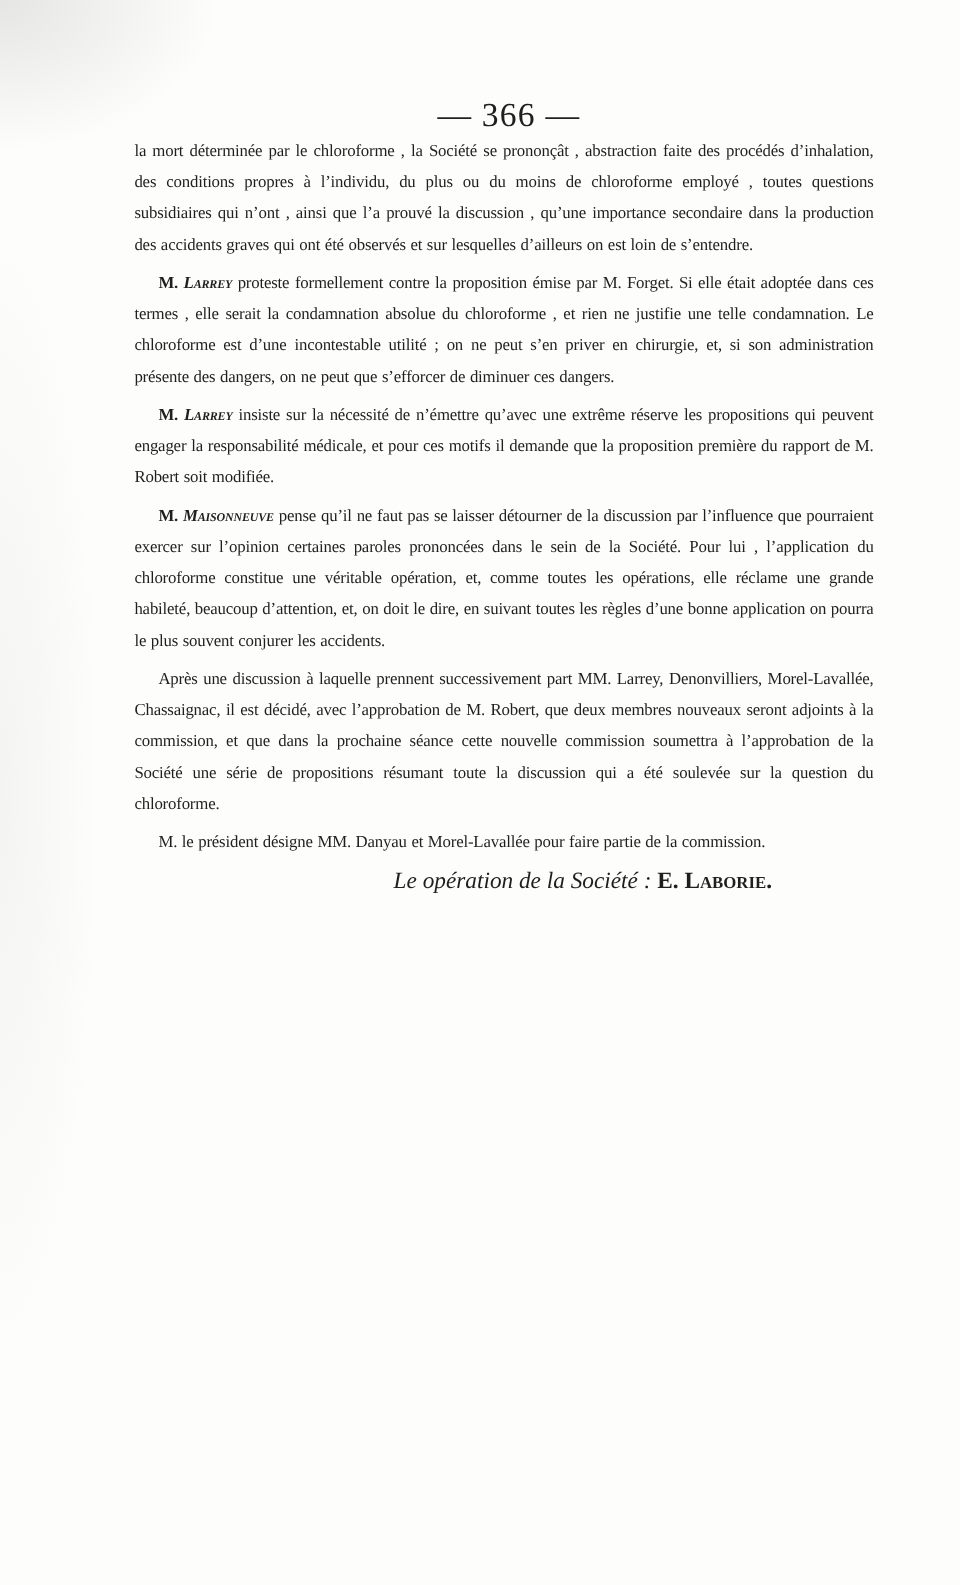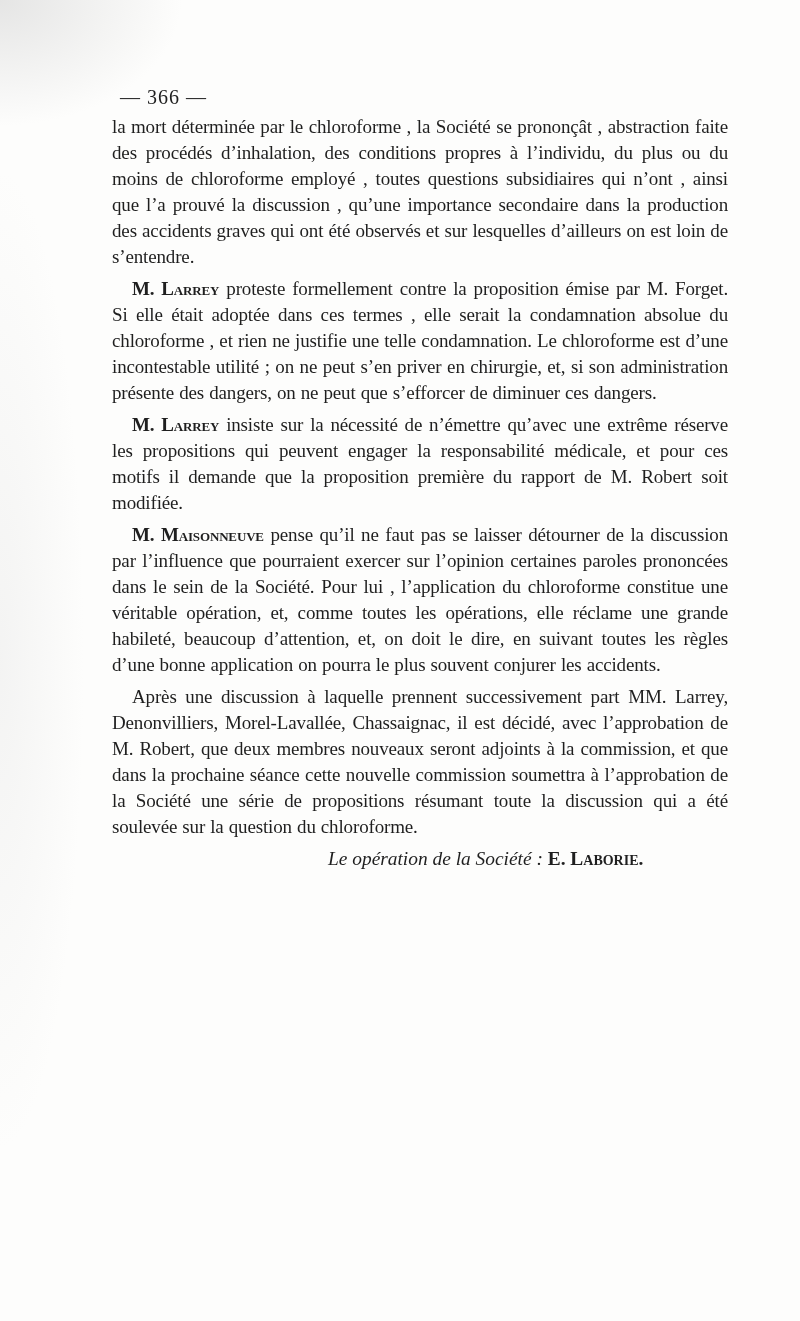--- a/index.html
+++ b/index.html
@@ -24,44 +24,46 @@
         radial-gradient(ellipse 120px 700px at 0px 660px, rgba(215,215,215,0.25), rgba(255,255,255,0) 70%);
       pointer-events: none;
     }
     .page {
       position: absolute;
       left: 112px;
       top: 80px;
       width: 616px;
     }
     .folio {
-      font-size: 20px;
+      text-align: center;
+      font-size: 28px;
       letter-spacing: 1px;
       height: 34px;
       line-height: 34px;
       margin-left: 8px;
     }
     .para {
       margin: 0;
-      font-size: 19px;
+      font-size: 14px;
       line-height: 26px;
       text-align: justify;
       text-indent: 20px;
       letter-spacing: -0.15px;
       word-spacing: 0.5px;
     }
     .para.first {
       text-indent: 0;
     }
     .para + .para {
       margin-top: 6px;
     }
     .sc {
       font-variant: small-caps;
       font-weight: 700;
+      font-style: italic;
     }
     .name-m {
       font-weight: 700;
     }
     em {
       font-style: italic;
     }
     .signature {
       margin-top: 6px;
       font-size: 19.4px;
@@ -97,18 +99,21 @@
   </p>
 
   <p class="para">
     <span class="name-m">M. </span><span class="sc">Maisonneuve</span><span> pense qu’il ne faut pas se laisser détourner de la discussion par l’influence que pourraient exercer sur l’opinion certaines paroles prononcées dans le sein de la Société. Pour lui , l’application du chloroforme constitue une véritable opération, et, comme toutes les opérations, elle réclame une grande habileté, beaucoup d’attention, et, on doit le dire, en suivant toutes les règles d’une bonne application on pourra le plus souvent conjurer les accidents.</span>
   </p>
 
   <p class="para">
     <span>Après une discussion à laquelle prennent successivement part MM. Larrey, Denonvilliers, Morel-Lavallée, Chassaignac, il est décidé, avec l’approbation de M. Robert, que deux membres nouveaux seront adjoints à la commission, et que dans la prochaine séance cette nouvelle commission soumettra à l’approbation de la Société une série de propositions résumant toute la discussion qui a été soulevée sur la question du chloroforme.</span>
   </p>
 
+  <p class="para">
+    <span>M. le président désigne MM. Danyau et Morel-Lavallée pour faire partie de la commission.</span>
+  </p>
 
   <div class="signature">
     <em>Le opération de la Société : </em><span class="sig-name">E. Laborie.</span>
   </div>
 
 </div>
 
 </body></html>

